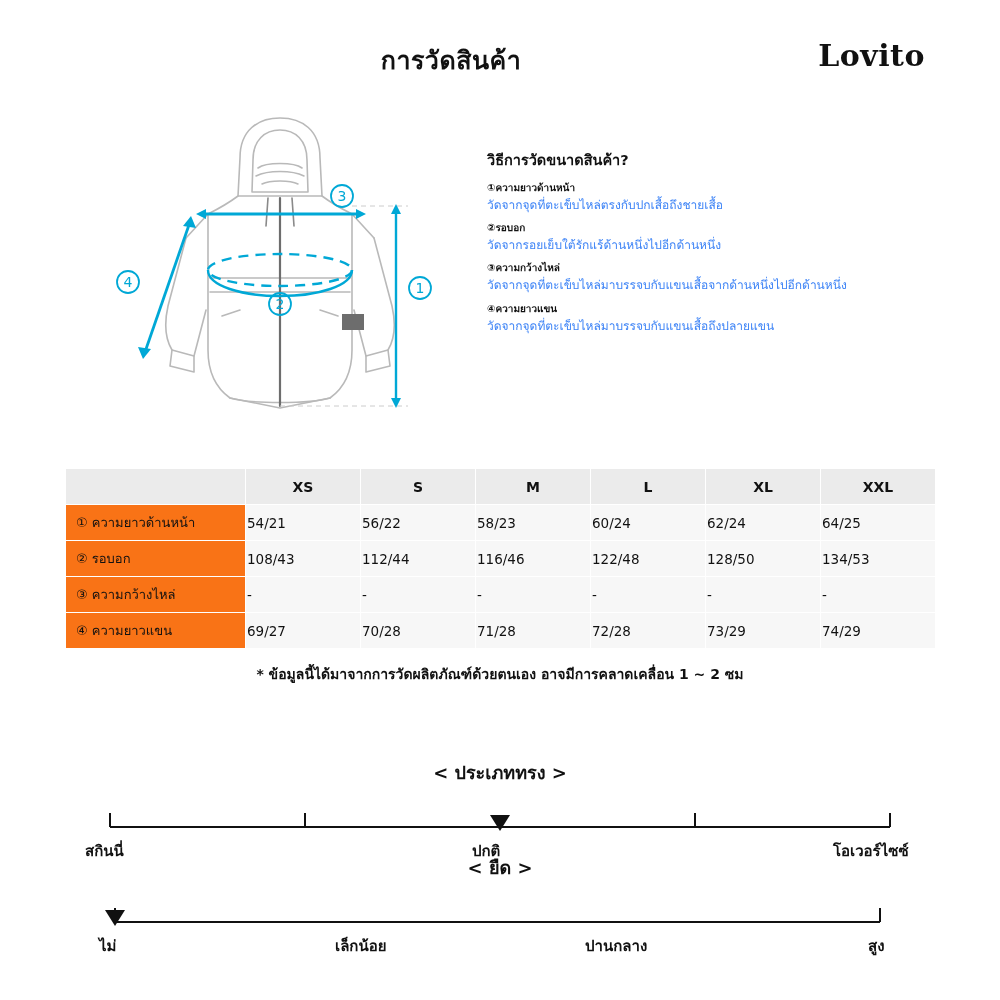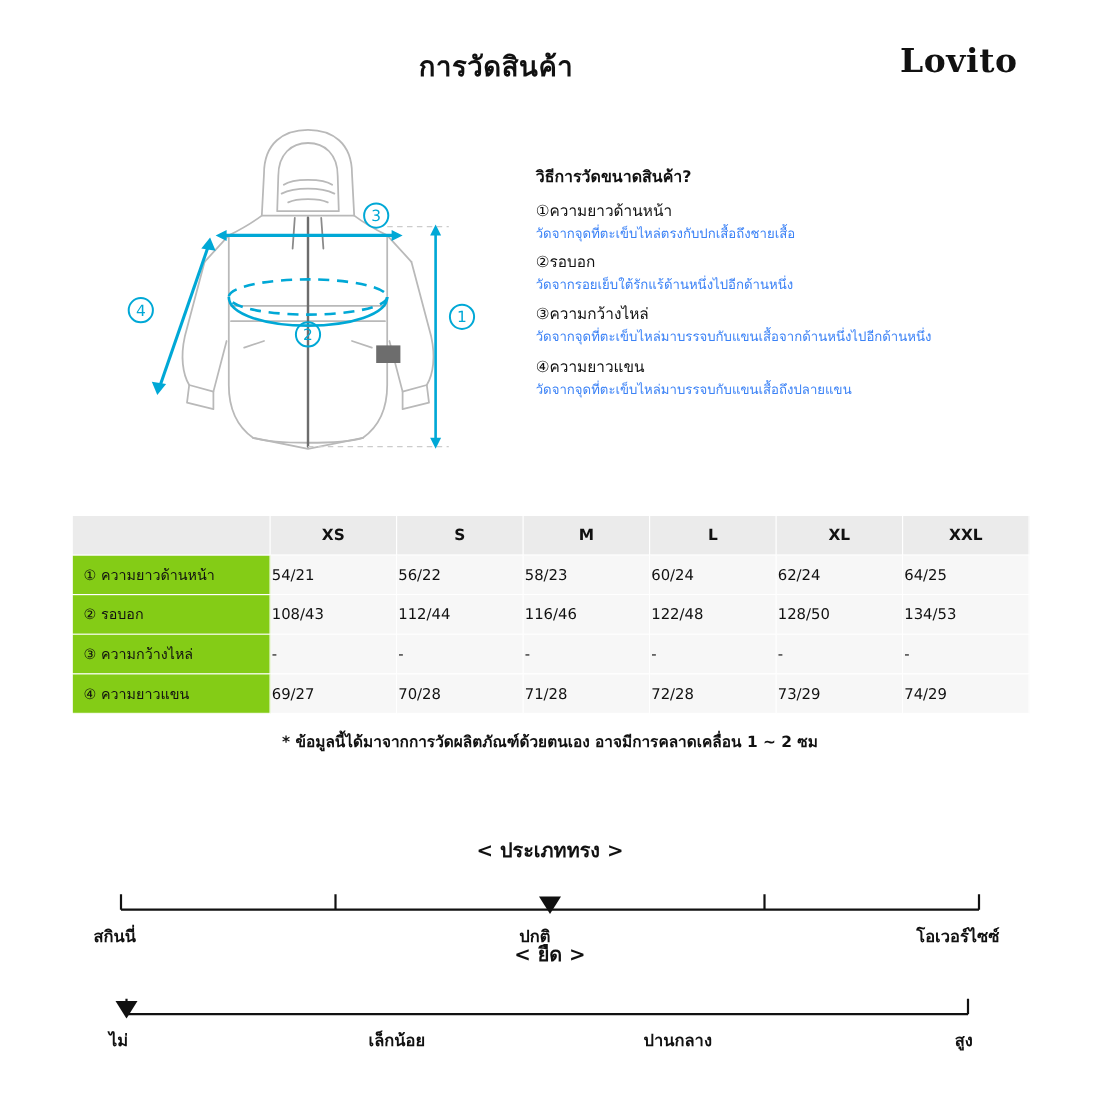--- a/index.html
+++ b/index.html
@@ -57,22 +57,22 @@
     top: 148px;
     left: 487px;
     width: 470px;
   }
   .instr-head {
     font-size: 14.5px;
     font-weight: bold;
     margin-bottom: 9px;
   }
   .instr-item-title {
-    font-size: 14px;
-    font-weight: normal;
+    font-size: 10px;
+    font-weight: bold;
     margin-top: 7px;
   }
   .instr-item-desc {
     font-size: 12px;
     color: #3b82f6;
     margin-top: 2px;
     line-height: 1.35;
   }
 
   
@@ -102,21 +102,21 @@
   }
   .size-table thead th {
     background: #ebebeb;
     font-weight: bold;
     font-size: 14px;
   }
   .size-table thead th.corner {
     background: #ebebeb;
   }
   .size-table tbody td.rowhead {
-    background: #84cc16;
+    background: #f97316;
     text-align: left;
     padding-left: 10px;
     font-size: 13px;
   }
   .size-table tbody td.val {
     background: #f7f7f7;
   }
 
   
   .note {

